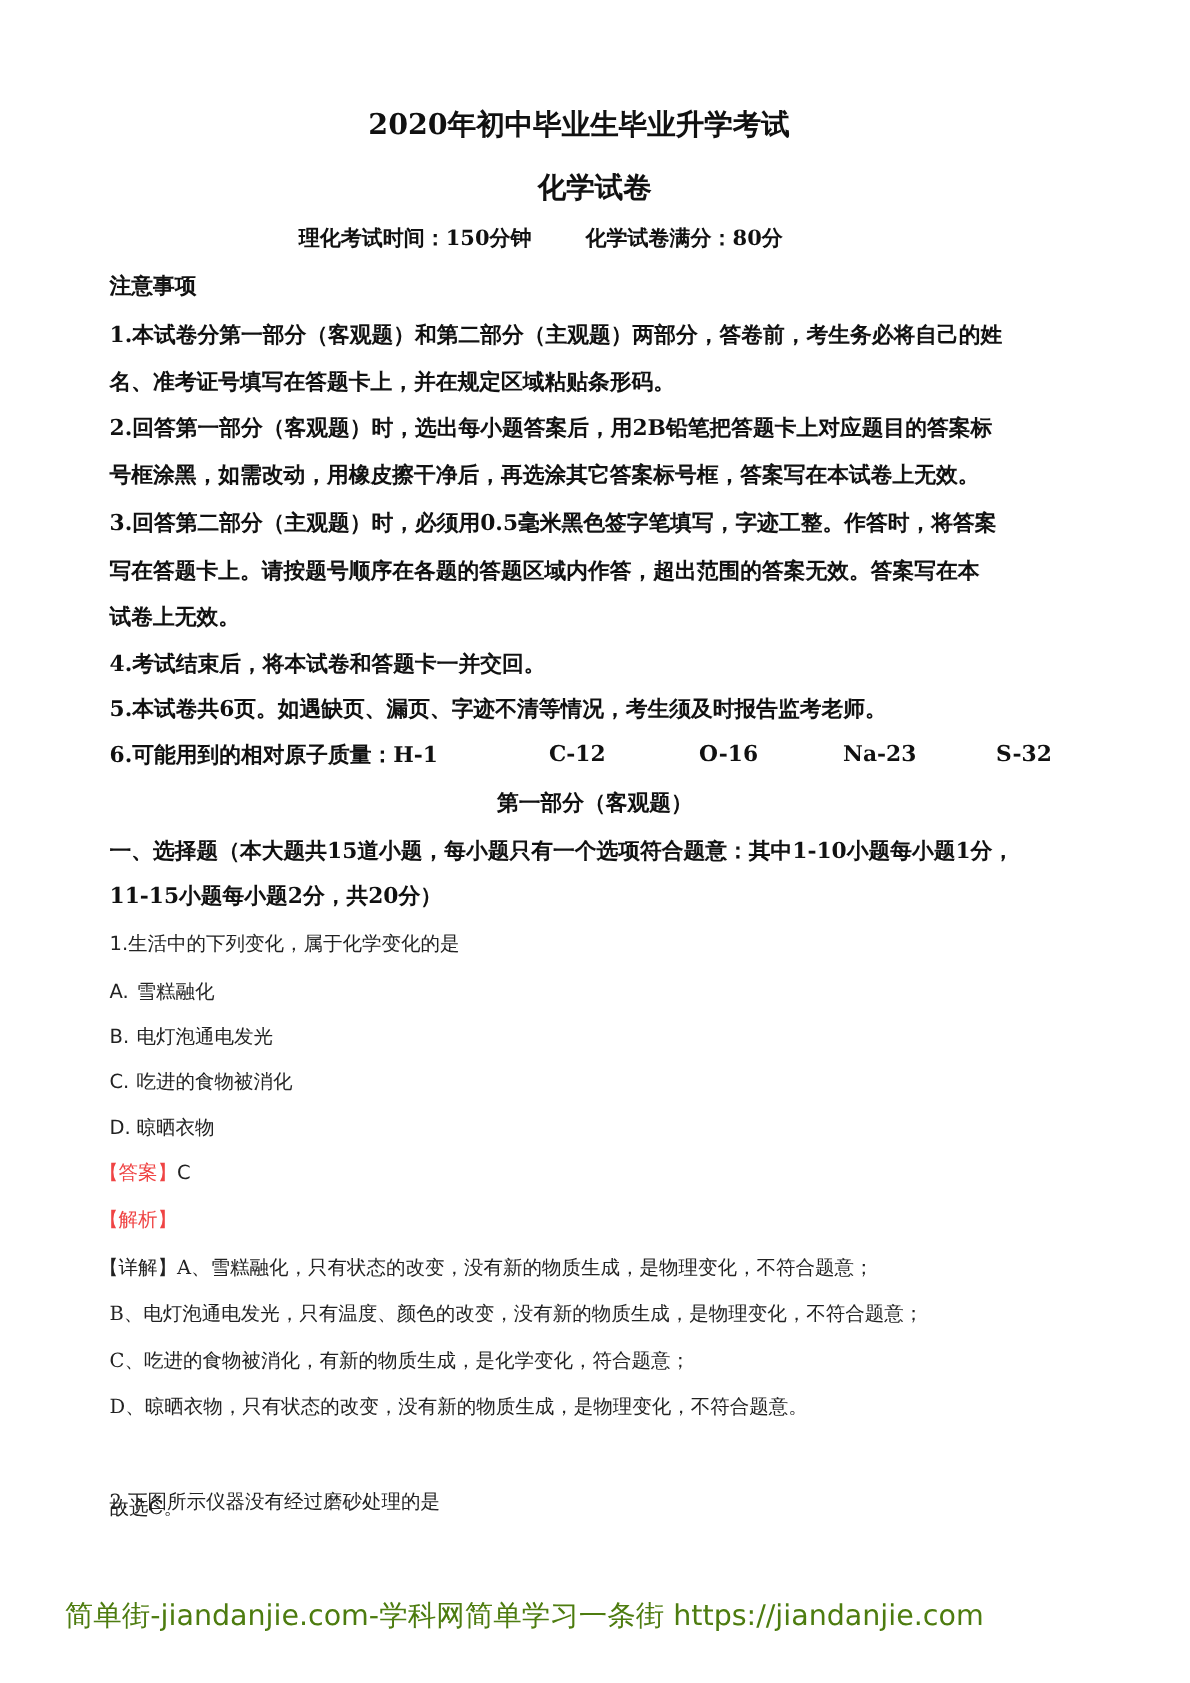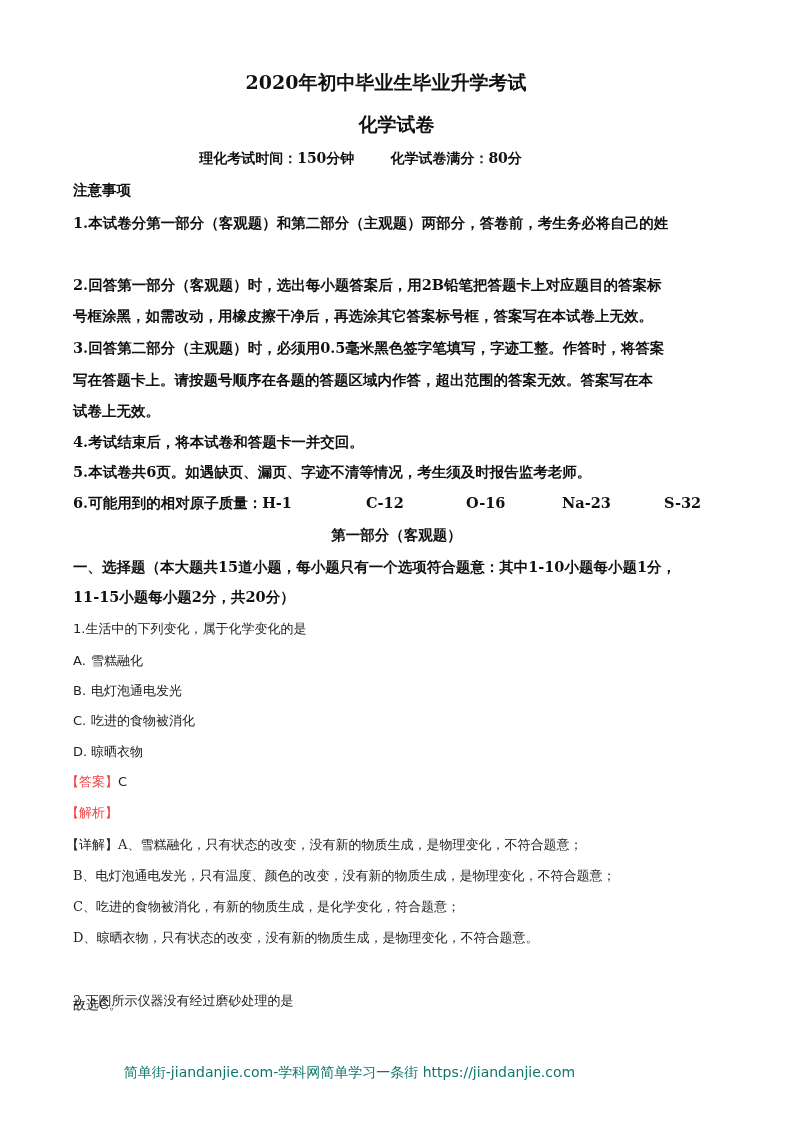--- a/index.html
+++ b/index.html
@@ -11,35 +11,36 @@
   .meta { left: 0; width: 721px; text-align: center; font-weight: bold; font-size: 14px; top: 150px; }
   .meta span { display: inline-block; }
   .meta .gap { width: 36px; }
   .b14 { font-weight: bold; font-size: 14.5px; left: 73px; }
   .part { left: 0; width: 793px; text-align: center; font-weight: bold; font-size: 14.5px; }
   .q { font-size: 13px; left: 73px; font-family: "DejaVu Sans", "Liberation Sans", sans-serif; color: #222; }
   .opt-letter { display: inline-block; width: 18px; }
   .tag { color: #ef4444; }
   .detail { font-size: 13px; left: 73px; color: #222; }
   .mass { font-weight: bold; font-size: 14.5px; top: 494px; }
-  .footer { left: 0; width: 699px; text-align: center; top: 1064px; font-size: 14px; color: #0f766e; font-family: "DejaVu Sans", "Liberation Sans", sans-serif; }
+  .footer { left: 0; width: 699px; text-align: center; top: 1064px; font-size: 19px; color: #4d7c0f; font-family: "DejaVu Sans", "Liberation Sans", sans-serif; }
 </style>
 </head>
 <body>
 
 <div class="page">
 
   <div class="abs title">2020年初中毕业生毕业升学考试</div>
   <div class="abs subtitle">化学试卷</div>
   <div class="abs meta">
     <span>理化考试时间：150分钟</span><span class="gap"></span><span>化学试卷满分：80分</span>
   </div>
 
   <div class="abs b14" style="top:181px;">注意事项</div>
   <div class="abs b14" style="top:214px;">1.本试卷分第一部分（客观题）和第二部分（主观题）两部分，答卷前，考生务必将自己的姓</div>
+  <div class="abs b14" style="top:245px;">名、准考证号填写在答题卡上，并在规定区域粘贴条形码。</div>
   <div class="abs b14" style="top:276px;">2.回答第一部分（客观题）时，选出每小题答案后，用2B铅笔把答题卡上对应题目的答案标</div>
   <div class="abs b14" style="top:307px;">号框涂黑，如需改动，用橡皮擦干净后，再选涂其它答案标号框，答案写在本试卷上无效。</div>
   <div class="abs b14" style="top:339px;">3.回答第二部分（主观题）时，必须用0.5毫米黑色签字笔填写，字迹工整。作答时，将答案</div>
   <div class="abs b14" style="top:371px;">写在答题卡上。请按题号顺序在各题的答题区域内作答，超出范围的答案无效。答案写在本</div>
   <div class="abs b14" style="top:402px;">试卷上无效。</div>
   <div class="abs b14" style="top:433px;">4.考试结束后，将本试卷和答题卡一并交回。</div>
   <div class="abs b14" style="top:463px;">5.本试卷共6页。如遇缺页、漏页、字迹不清等情况，考生须及时报告监考老师。</div>
 
   <div class="abs mass" style="left:73px;">6.可能用到的相对原子质量：H-1</div>
   <div class="abs mass" style="left:366px;">C-12</div>

